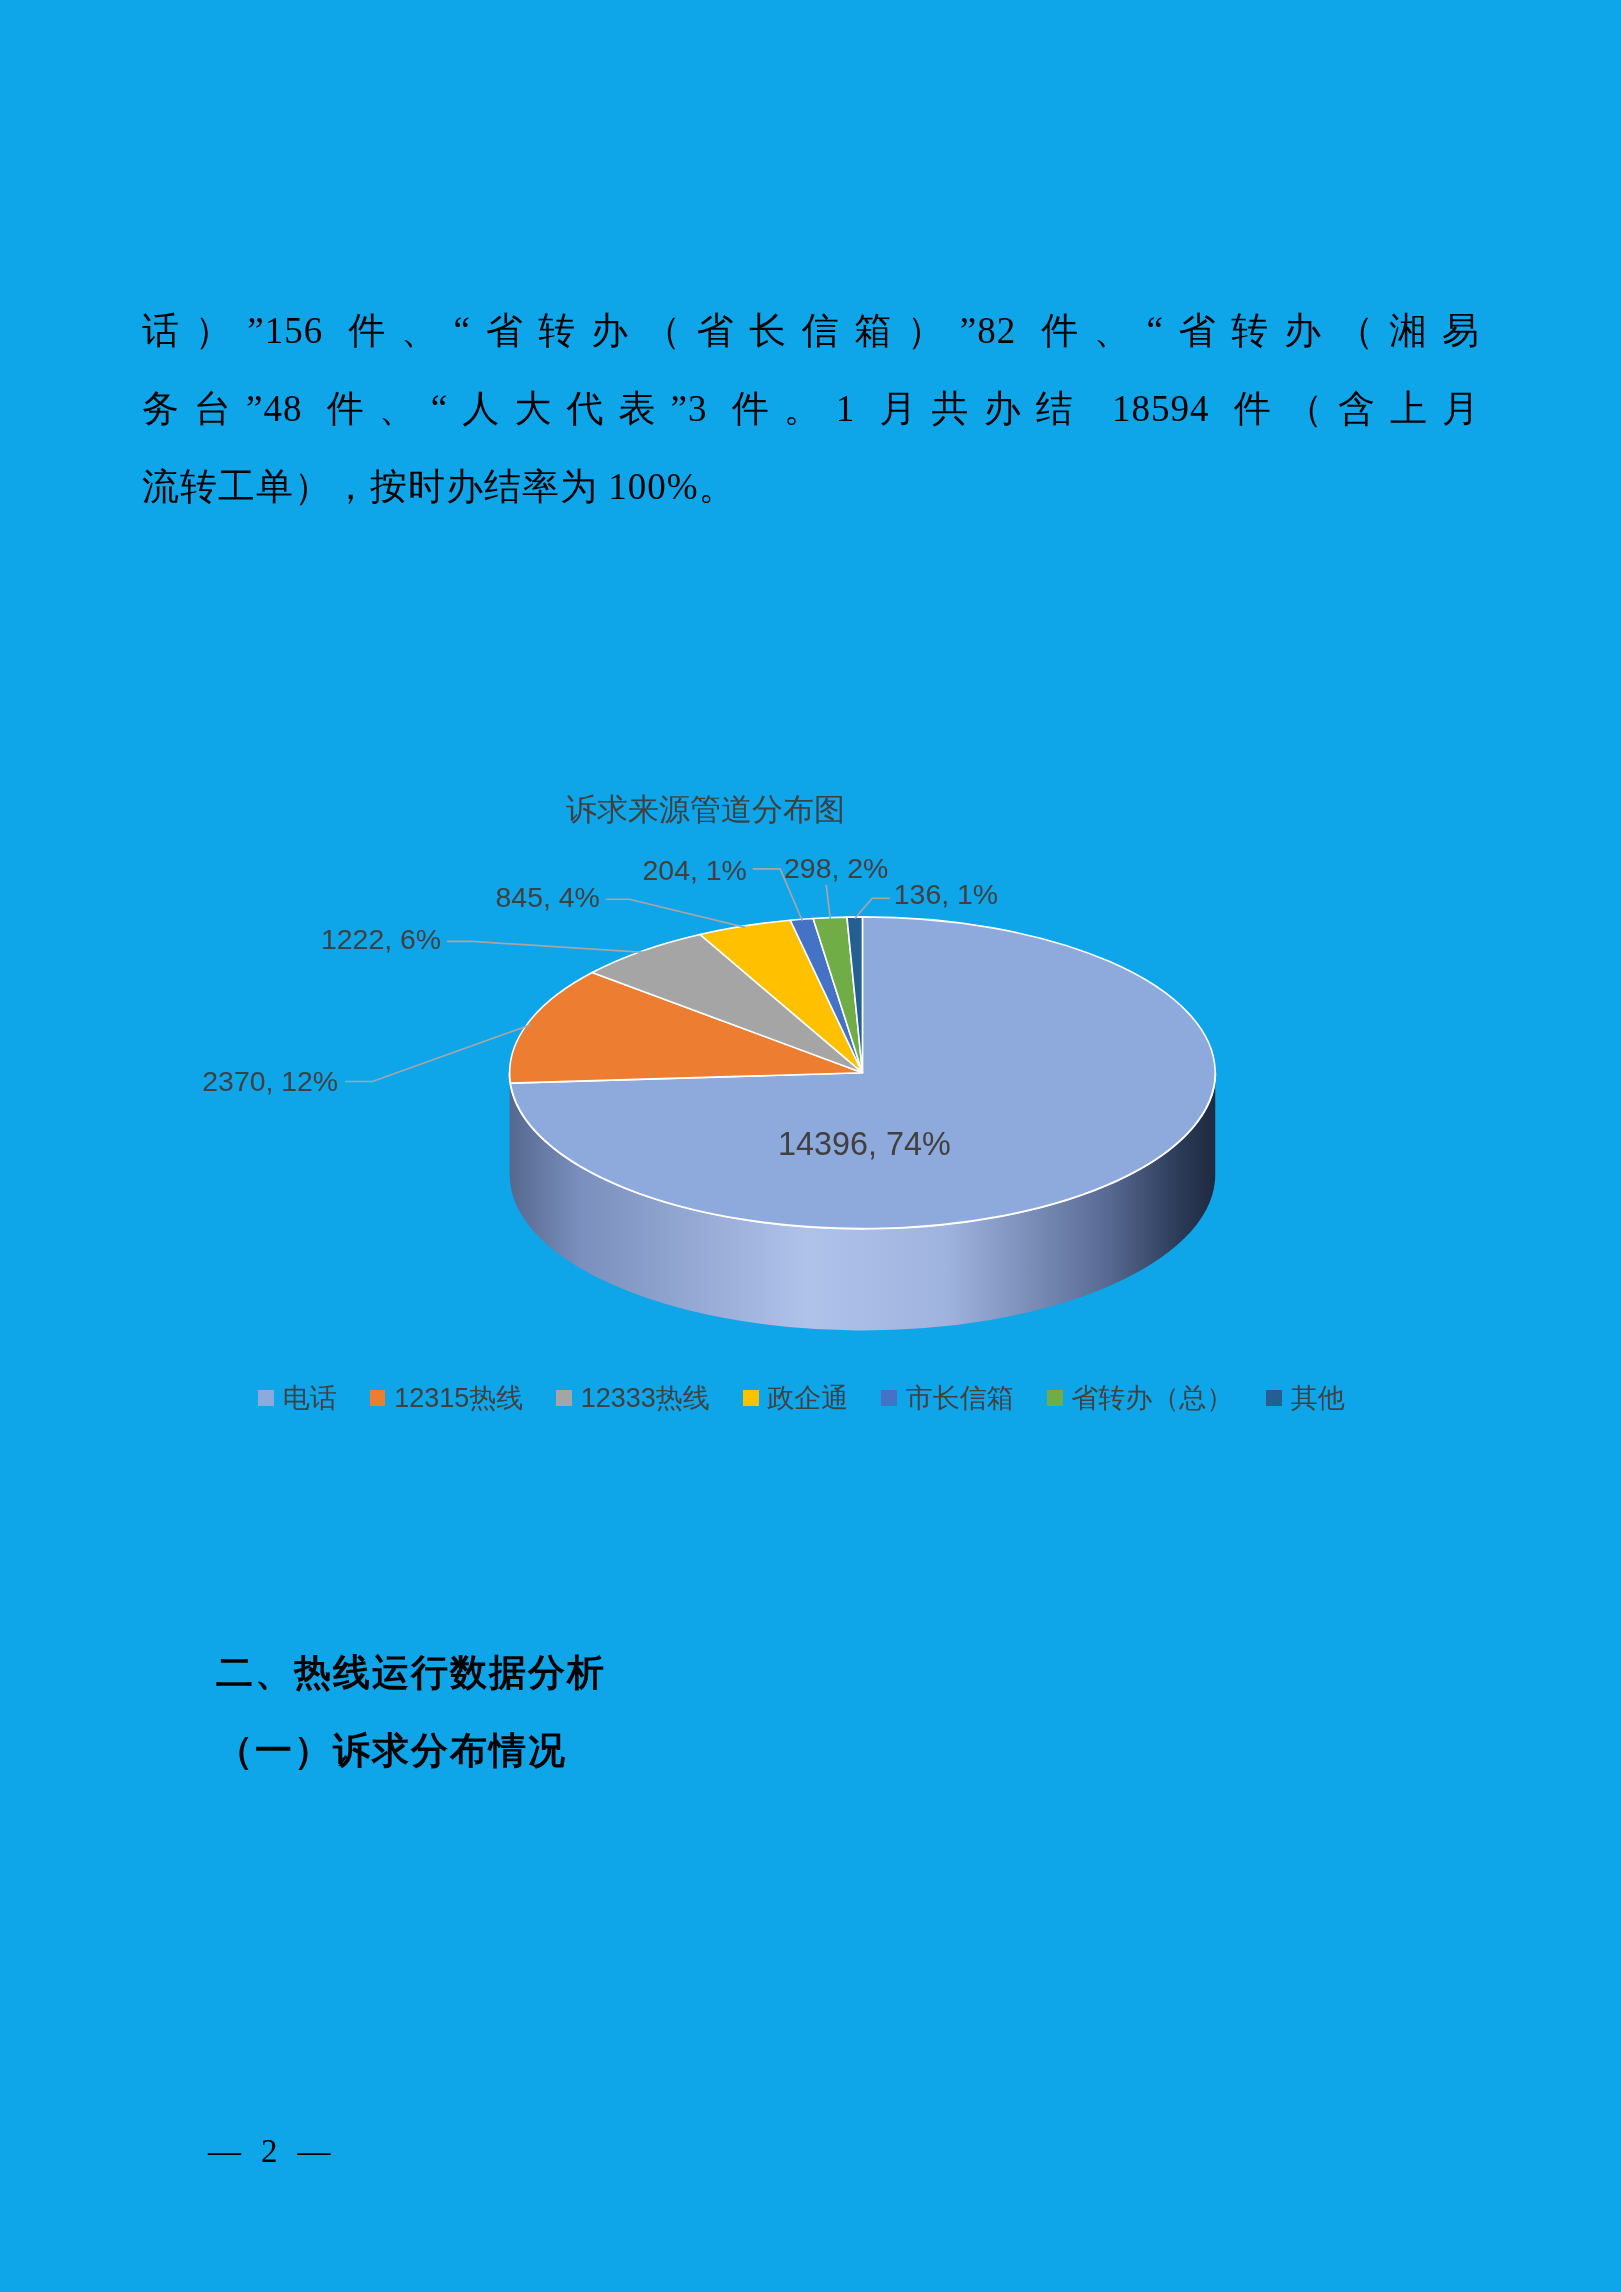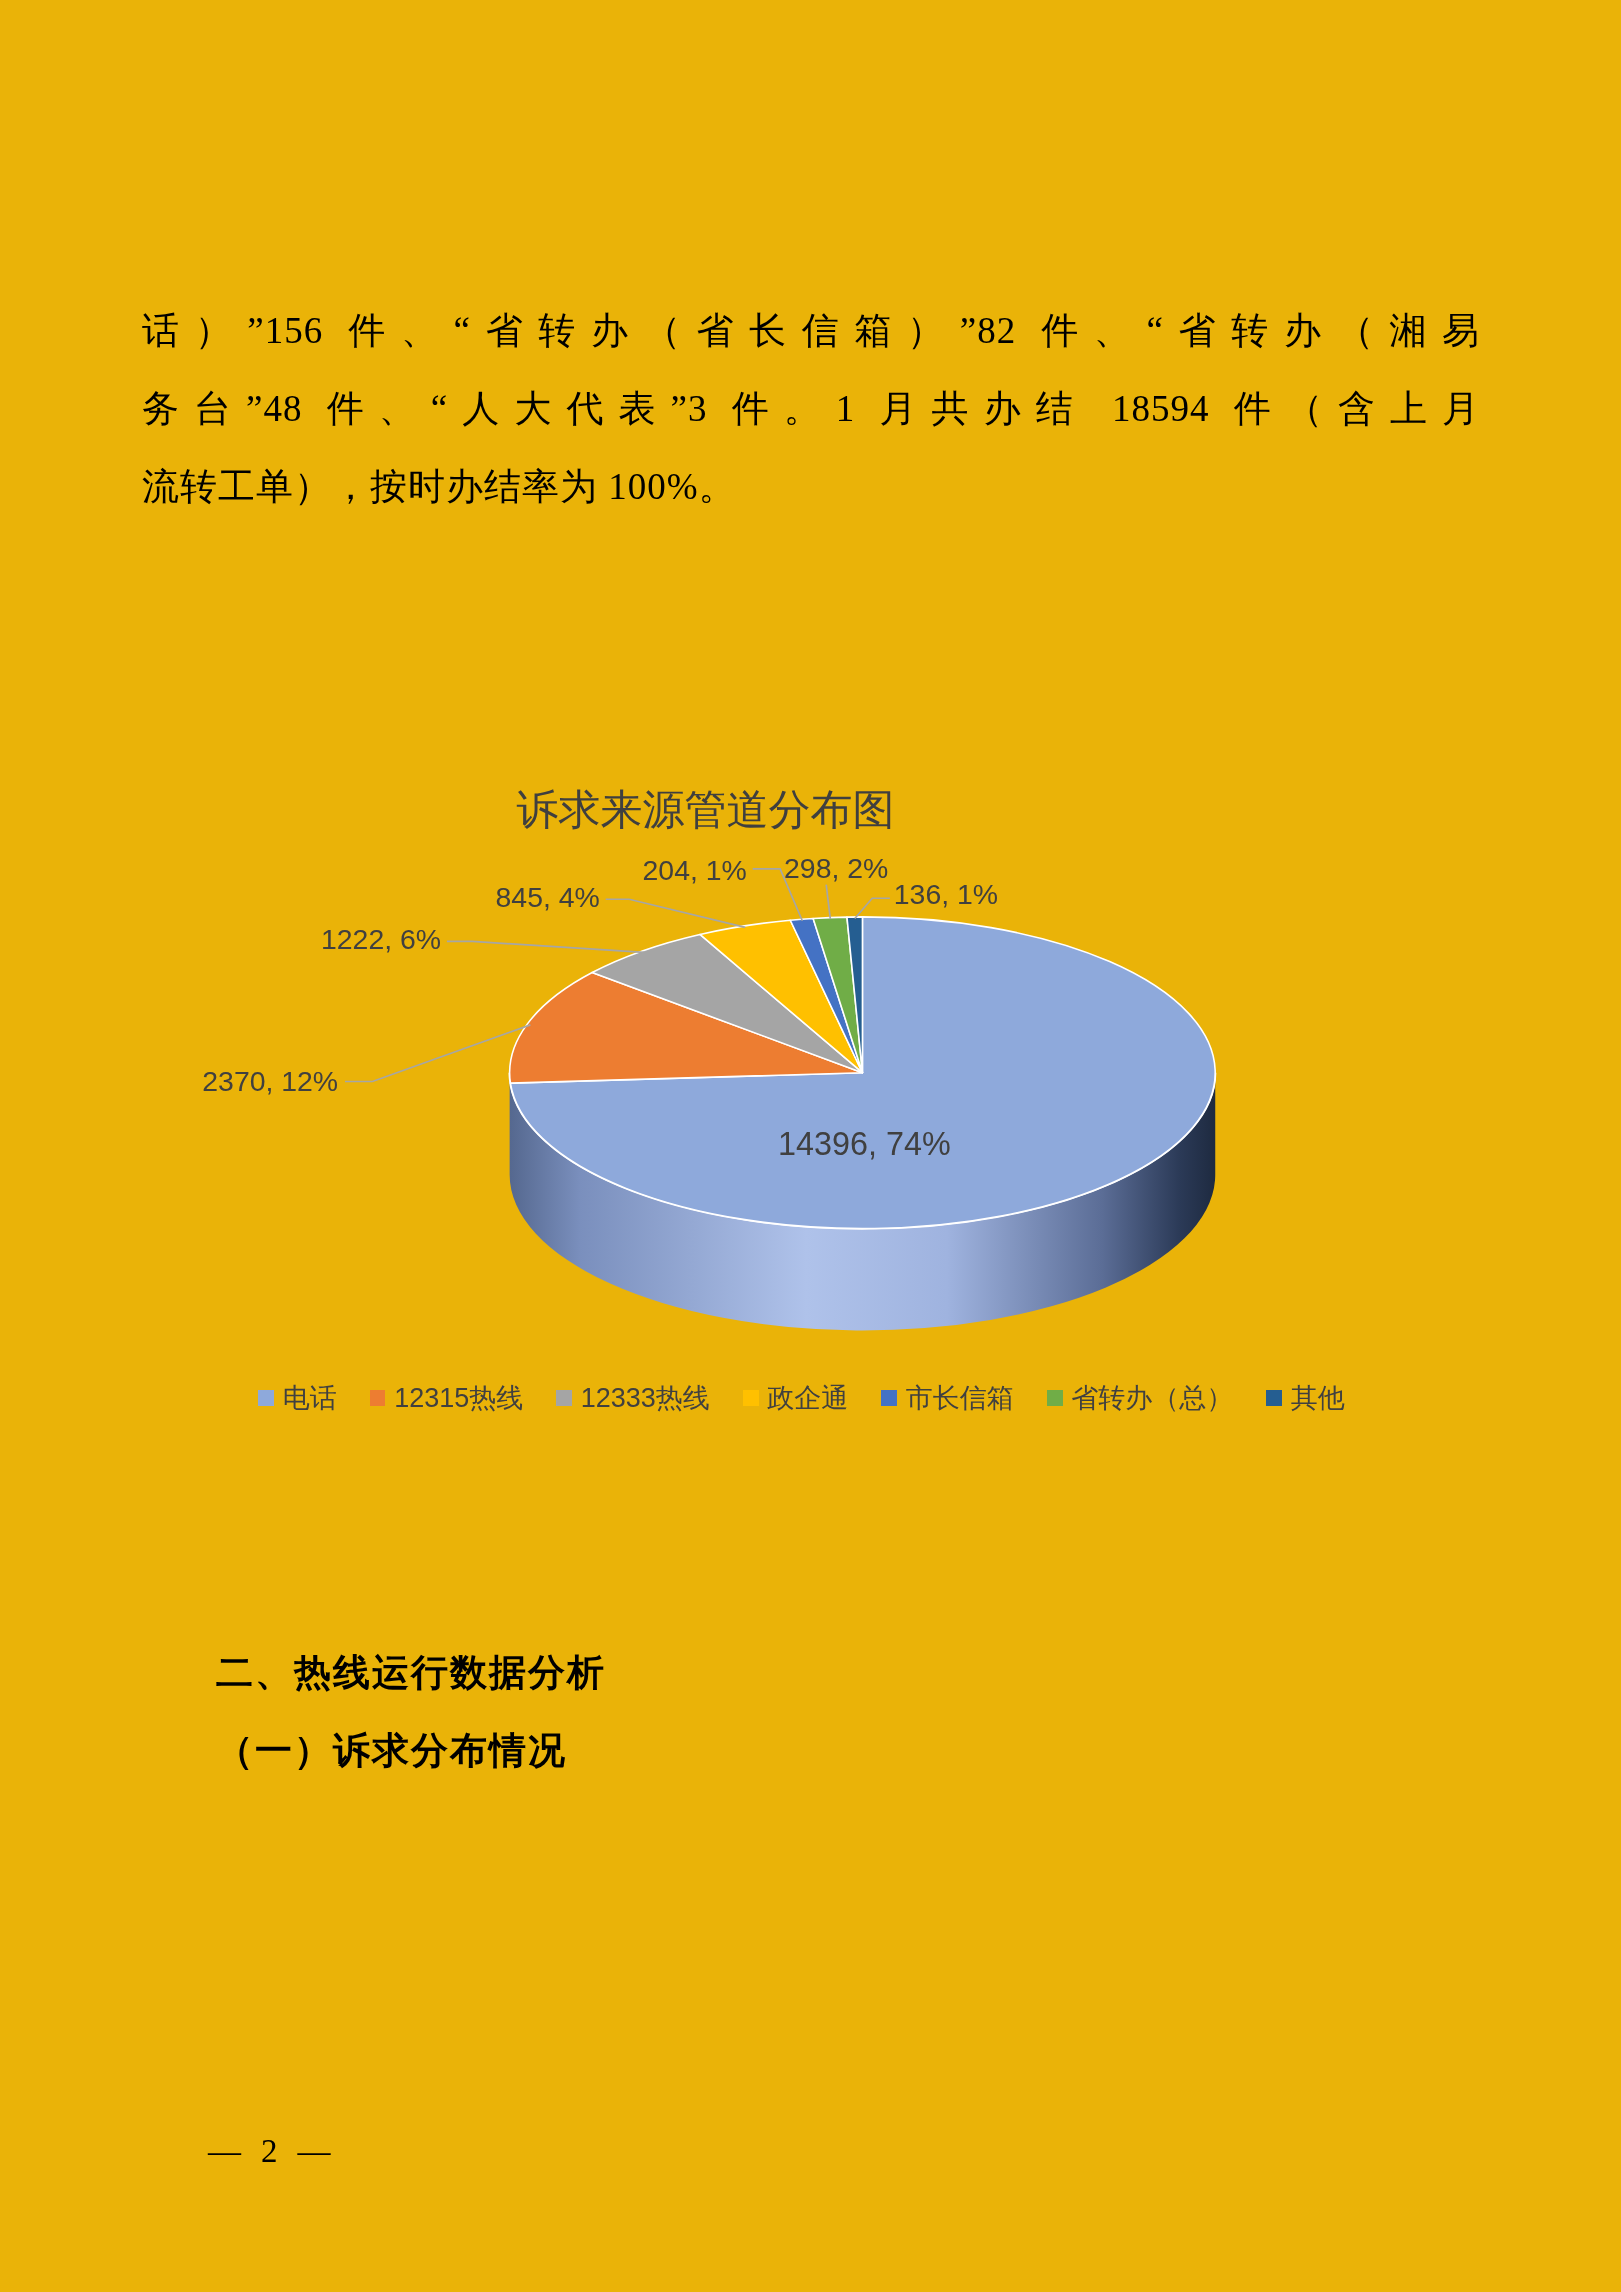--- a/index.html
+++ b/index.html
@@ -1,20 +1,20 @@
 <!DOCTYPE html>
 <html><head>
 <meta charset="utf-8">
 <style>
   html,body{margin:0;padding:0;background:#888;}
   .page{
     position:relative;
     width:1621px;height:2293px;
     margin:0 auto;
-    background:#eab308;
+    background:#0ea5e9;
     font-family:"Liberation Serif", serif;
     color:#000;
     overflow:hidden;
   }
   .textblock{position:absolute;left:142px;width:1338px;}
   .line{
     font-size:37px;
     line-height:78px;
     height:78px;
     white-space:nowrap;
@@ -25,21 +25,21 @@
     text-align:justify;
     text-align-last:justify;
   }
   .indent{padding-left:74px;}
   .indent.just{padding-left:0;text-indent:74px;}
   .bold{font-weight:bold;letter-spacing:2px;}
   .chart-title{
     position:absolute;top:790px;left:0;width:1411px;
     text-align:center;
     font-family:"Liberation Sans", sans-serif;
-    font-size:42px;line-height:39px;color:#3f3f3f;
+    font-size:31px;line-height:39px;color:#3f3f3f;
   }
   #pie-svg{position:absolute;left:0;top:765px;width:1621px;height:588px;}
   #pie-svg text{
     font-family:"Liberation Sans", sans-serif;
     fill:#404040;
   }
   .legend{
     position:absolute;top:1380px;left:98px;width:1407px;
     display:flex;justify-content:center;align-items:center;
     gap:33px;

